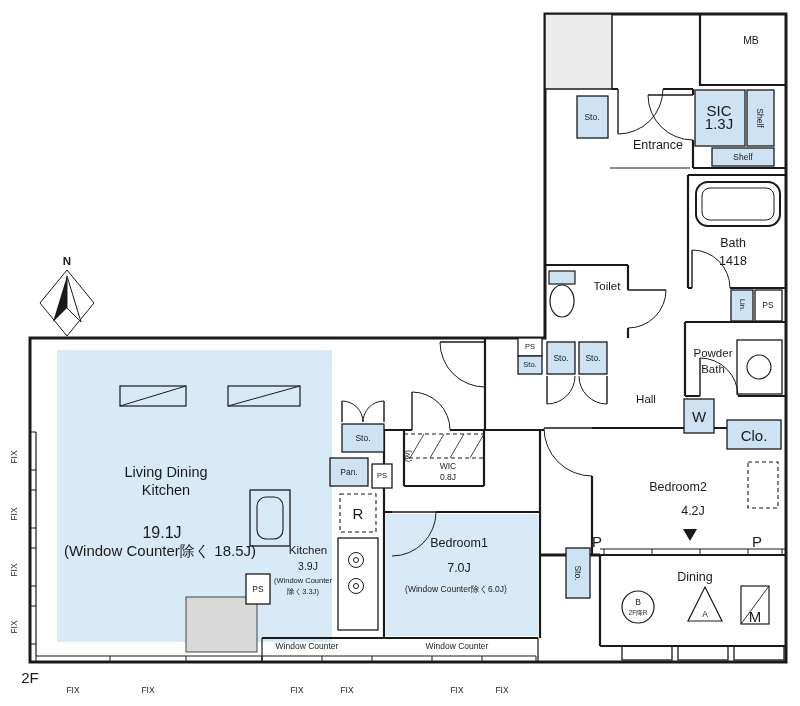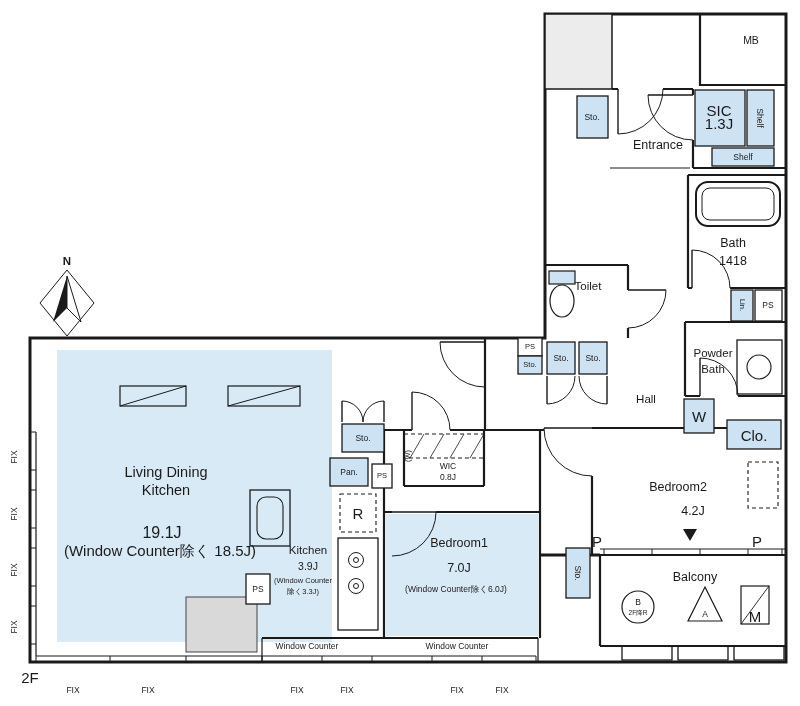--- a/index.html
+++ b/index.html
@@ -166,42 +166,42 @@
 
 <span class="lbl s9" style="left:719px;top:110px">SIC</span>
 <span class="lbl s9" style="left:719px;top:123px">1.3J</span>
 <span class="lbl v s8" style="left:760px;top:118px">Shelf</span>
 <span class="lbl s8" style="left:743px;top:157px">Shelf</span>
 <span class="lbl s10" style="left:751px;top:40px">MB</span>
 
 <span class="lbl s12" style="left:658px;top:145px">Entrance</span>
 <span class="lbl s12" style="left:733px;top:243px">Bath</span>
 <span class="lbl s12" style="left:733px;top:261px">1418</span>
-<span class="lbl s11" style="left:588px;top:287px">Toilet</span>
+<span class="lbl s11" style="left:607px;top:287px">Toilet</span>
 <span class="lbl v s7" style="left:742px;top:305px">Lin.</span>
 <span class="lbl s8" style="left:768px;top:305px">PS</span>
 <span class="lbl s11" style="left:713px;top:354px">Powder</span>
 <span class="lbl s11" style="left:713px;top:370px">Bath</span>
 <span class="lbl s11" style="left:646px;top:400px">Hall</span>
 <span class="lbl s9" style="left:699px;top:416px">W</span>
 <span class="lbl s9" style="left:754px;top:435px">Clo.</span>
 
 <span class="lbl s8" style="left:592px;top:117px">Sto.</span>
 <span class="lbl s8" style="left:561px;top:358px">Sto.</span>
 <span class="lbl s8" style="left:593px;top:358px">Sto.</span>
 <span class="lbl s7" style="left:530px;top:347px">PS</span>
 <span class="lbl s7" style="left:530px;top:365px">Sto.</span>
 <span class="lbl s8" style="left:363px;top:438px">Sto.</span>
 <span class="lbl s8" style="left:349px;top:472px">Pan.</span>
 <span class="lbl s7" style="left:382px;top:476px">PS</span>
 <span class="lbl s9" style="left:358px;top:513px">R</span>
 <span class="lbl v s8" style="left:578px;top:573px">Sto.</span>
 <span class="lbl s8" style="left:258px;top:589px">PS</span>
 
-<span class="lbl s12" style="left:695px;top:577px">Balcony</span>
+<span class="lbl s12" style="left:695px;top:577px">Dining</span>
 <span class="lbl s8" style="left:638px;top:602px">B</span>
 <span class="lbl s6" style="left:638px;top:613px">2F降R</span>
 <span class="lbl s8" style="left:705px;top:614px">A</span>
 <span class="lbl s9" style="left:755px;top:616px">M</span>
 <span class="lbl s9" style="left:597px;top:541px">P</span>
 <span class="lbl s9" style="left:757px;top:541px">P</span>
 
 <span class="lbl s8" style="left:307px;top:646px">Window Counter</span>
 <span class="lbl s8" style="left:457px;top:646px">Window Counter</span>
 

